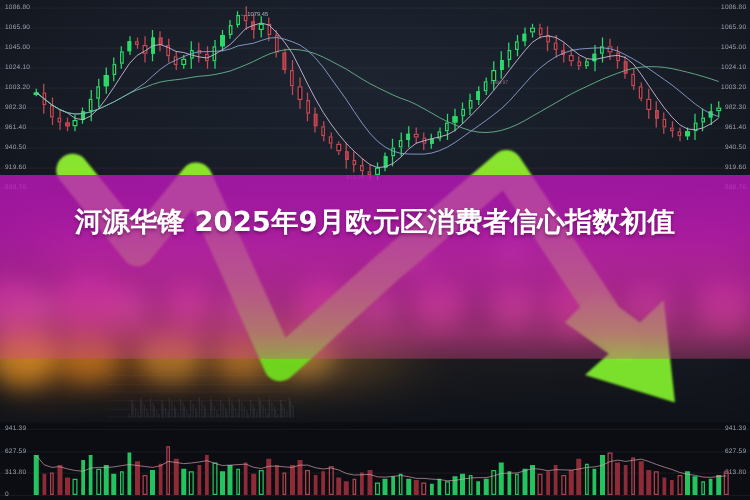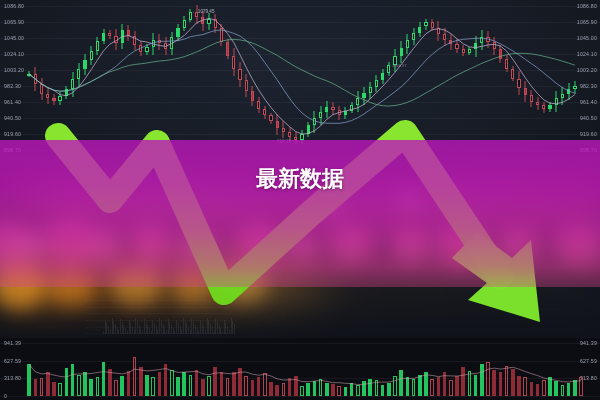--- a/index.html
+++ b/index.html
@@ -724,16 +724,16 @@
     </defs>
     <g filter="url(#asoft)">
       <path id="arrow-shaft" d="M 58 136 L 110 200 L 157 143 L 224 292 L 310 214 L 405 133 L 500 276" fill="none" stroke="url(#agrad)" stroke-width="26" stroke-linecap="round" stroke-linejoin="round" opacity="0.97"></path>
       <path id="arrow-head" d="M 540 322 L 468 300 L 487 283 L 452 258 L 477 232 L 512 258 L 531 240 Z" fill="#7ee62b" opacity="0.97"></path>
     </g>
   </svg>
 
   <div class="mband"></div>
 
   <div class="title-wrap">
-    <div class="tline">最新数据</div>
+    <div class="tline">河源华锋 2025年9月欧元区消费者信心指数初值</div>
   </div>
 
 </div>
 
 </body></html>

